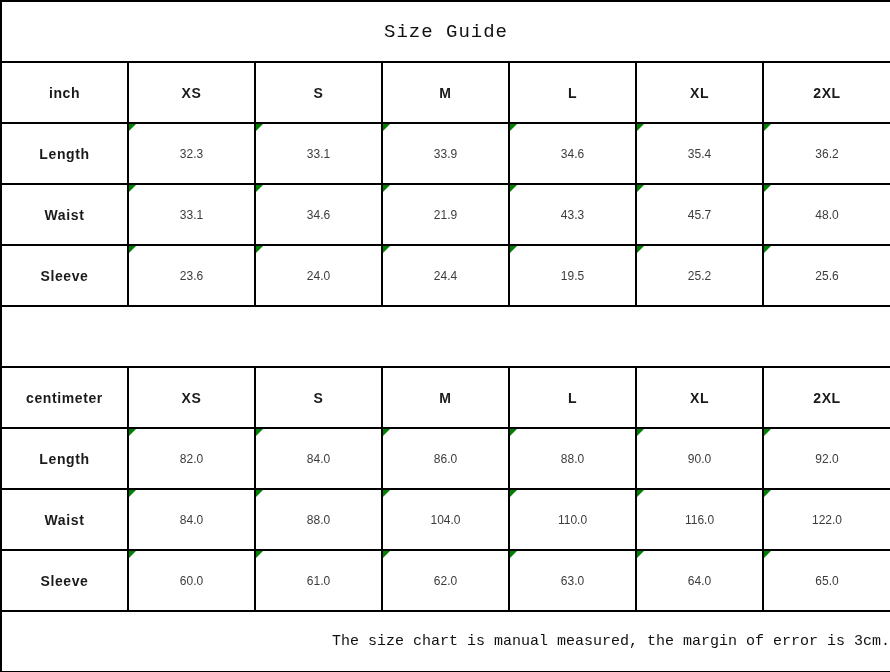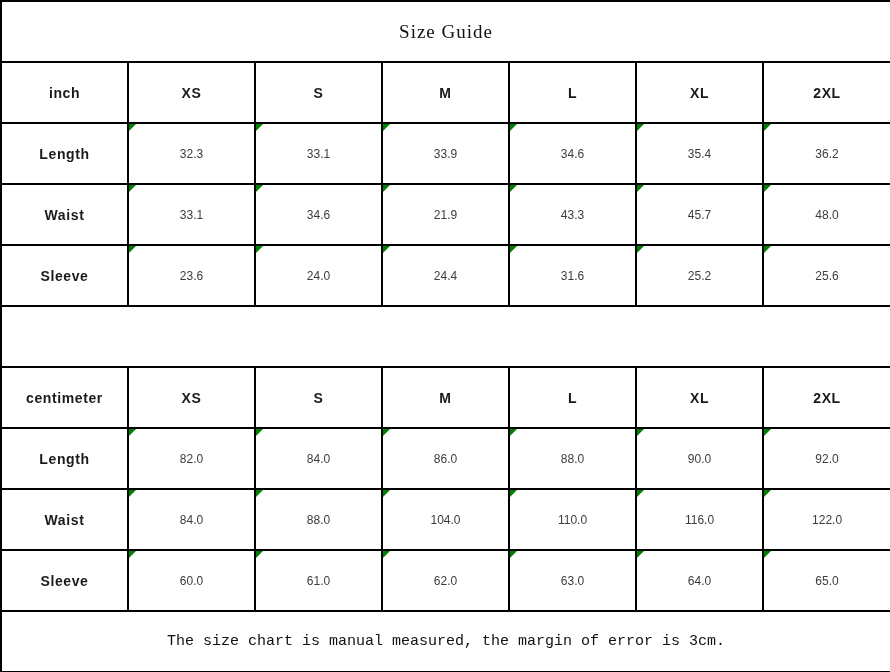--- a/index.html
+++ b/index.html
@@ -18,21 +18,21 @@
     text-align: center;
     vertical-align: middle;
     padding: 0;
     position: relative;
     background: #ffffff;
     overflow: hidden;
   }
   tr { height: 61px; }
 
   .title-cell {
-    font-family: Liberation Serif, serif;
+    font-family: Liberation Mono, monospace;
     font-size: 19px;
     color: #111;
     letter-spacing: 1px;
   }
   .hdr {
     font-family: "Liberation Sans", "DejaVu Sans", sans-serif;
     font-weight: bold;
     font-size: 14px;
     color: #1a1a1a;
     letter-spacing: 0.6px;
@@ -49,20 +49,21 @@
     left: 0;
     width: 7px;
     height: 7px;
     background: #008000;
     clip-path: polygon(0 0, 100% 0, 0 100%);
   }
   .footer-cell {
     font-family: "Liberation Mono", "DejaVu Sans Mono", monospace;
     font-size: 15px;
     color: #111;
+    text-align: right;
   }
 </style>
 </head>
 <body>
 
 <table class="size-table">
   <colgroup>
     <col style="width:127px">
       <col style="width:127px">
       <col style="width:127px">
@@ -105,21 +106,21 @@
       <td class="num"><span class="flag"></span><span>43.3</span></td>
       <td class="num"><span class="flag"></span><span>45.7</span></td>
       <td class="num"><span class="flag"></span><span>48.0</span></td>
     </tr>
 
     <tr>
       <td class="hdr">Sleeve</td>
       <td class="num"><span class="flag"></span><span>23.6</span></td>
       <td class="num"><span class="flag"></span><span>24.0</span></td>
       <td class="num"><span class="flag"></span><span>24.4</span></td>
-      <td class="num"><span class="flag"></span><span>31.6</span></td>
+      <td class="num"><span class="flag"></span><span>19.5</span></td>
       <td class="num"><span class="flag"></span><span>25.2</span></td>
       <td class="num"><span class="flag"></span><span>25.6</span></td>
     </tr>
 
     <tr>
       <td colspan="7"></td>
     </tr>
 
     <tr>
       <td class="hdr">centimeter</td>

